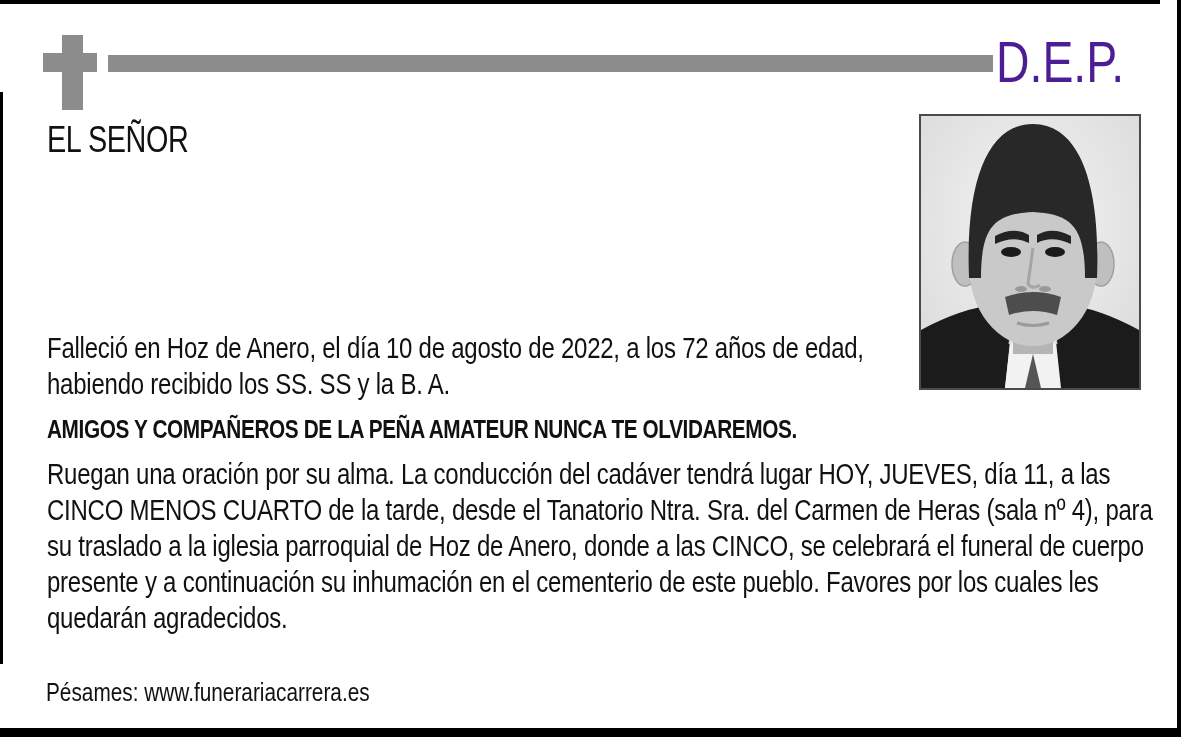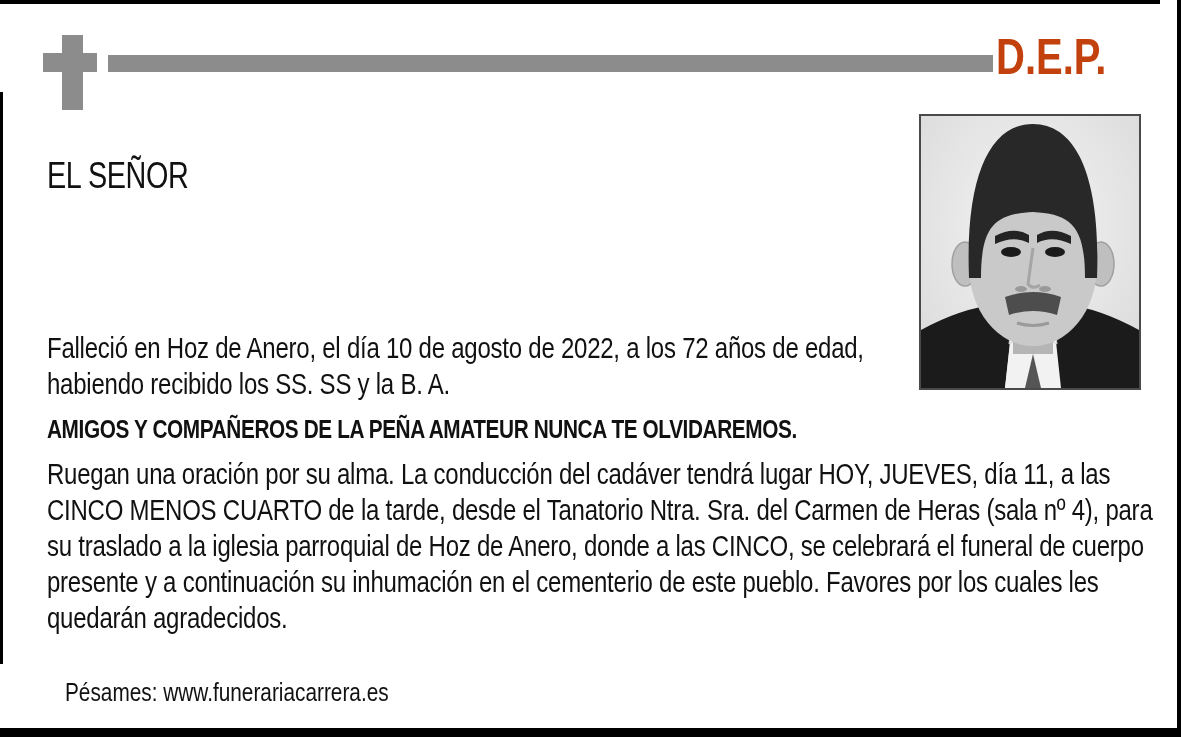--- a/index.html
+++ b/index.html
@@ -11,42 +11,42 @@
   .b-top    { position:absolute; left:0;     top:0;     width:1160px; height:4px;  background:#000; }
   .b-right  { position:absolute; left:1177px;top:0;     width:4px;   height:730px; background:#000; }
   .b-bottom { position:absolute; left:0;     top:728px; width:1181px; height:9px;  background:#000; }
   .b-left   { position:absolute; left:0;     top:92px;  width:3px;   height:572px; background:#000; }
 
   
   .cross   { position:absolute; left:43px; top:35px; width:54px; height:75px; }
   .cross-v { position:absolute; left:19px; top:0;    width:21px; height:75px; background:#8c8c8c; }
   .cross-h { position:absolute; left:0;    top:18px; width:54px; height:19px; background:#8c8c8c; }
   .rule    { position:absolute; left:108px; top:55px; width:885px; height:17px; background:#8c8c8c; }
-  .dep     { position:absolute; left:996px; top:28px; font-size:50px; font-weight:bold; color:#c2410c; }
+  .dep     { position:absolute; left:996px; top:28px; font-size:58px; font-weight:normal; color:#4c1d95; }
 
   .cond { display:inline-block; transform:scaleX(0.8); transform-origin:0 0; white-space:nowrap; }
   .cond-block { position:absolute; transform:scaleX(0.8); transform-origin:0 0; }
 
-  .honorific { position:absolute; left:47px; top:119px; font-size:36px; letter-spacing:-0.5px;margin-top:36px; }
+  .honorific { position:absolute; left:47px; top:119px; font-size:36px; letter-spacing:-0.5px; }
   .name      { position:absolute; left:45px; top:156px; font-size:76px; font-weight:bold;
                line-height:82px; letter-spacing:-1px; }
   .name .cond { transform:scaleX(0.78); text-shadow:1px 0 0 #111; }
 
   .photo { position:absolute; left:919px; top:114px; width:222px; height:276px;
            border:2px solid #4a4a4a; box-sizing:border-box; background:#ececec; }
   .photo svg { display:block; width:100%; height:100%; }
 
   .body-text { font-size:30px; line-height:36px; letter-spacing:-0.3px; }
   .death-note { left:47px; top:330px; width:1060px; }
   .tribute    { position:absolute; left:47px; top:414px; font-size:26px; font-weight:bold;
                 letter-spacing:-0.5px; }
   .tribute .cond { transform:scaleX(0.8); }
   .funeral    { left:47px; top:456px; width:1390px; }
   .place-date { position:absolute; left:47px; top:640px; font-size:31px; }
-  .condolences{ position:absolute; left:65px; top:677px; font-size:26px;text-decoration:underline; }
+  .condolences{ position:absolute; left:46px; top:677px; font-size:26px;text-decoration:underline; }
 </style>
 </head>
 <body>
 
 <div class="page">
 
   <div class="b-top"></div>
   <div class="b-right"></div>
   <div class="b-bottom"></div>
   <div class="b-left"></div>

